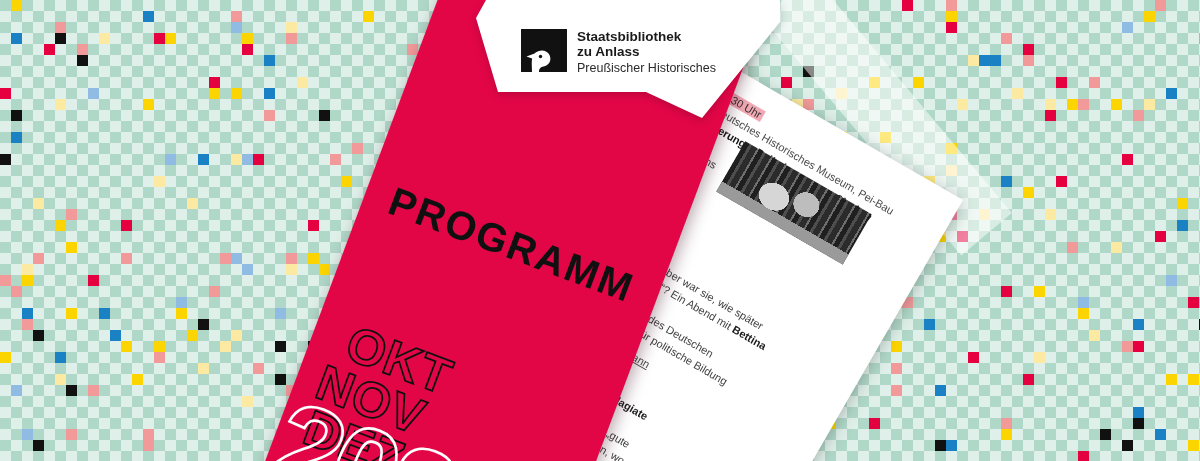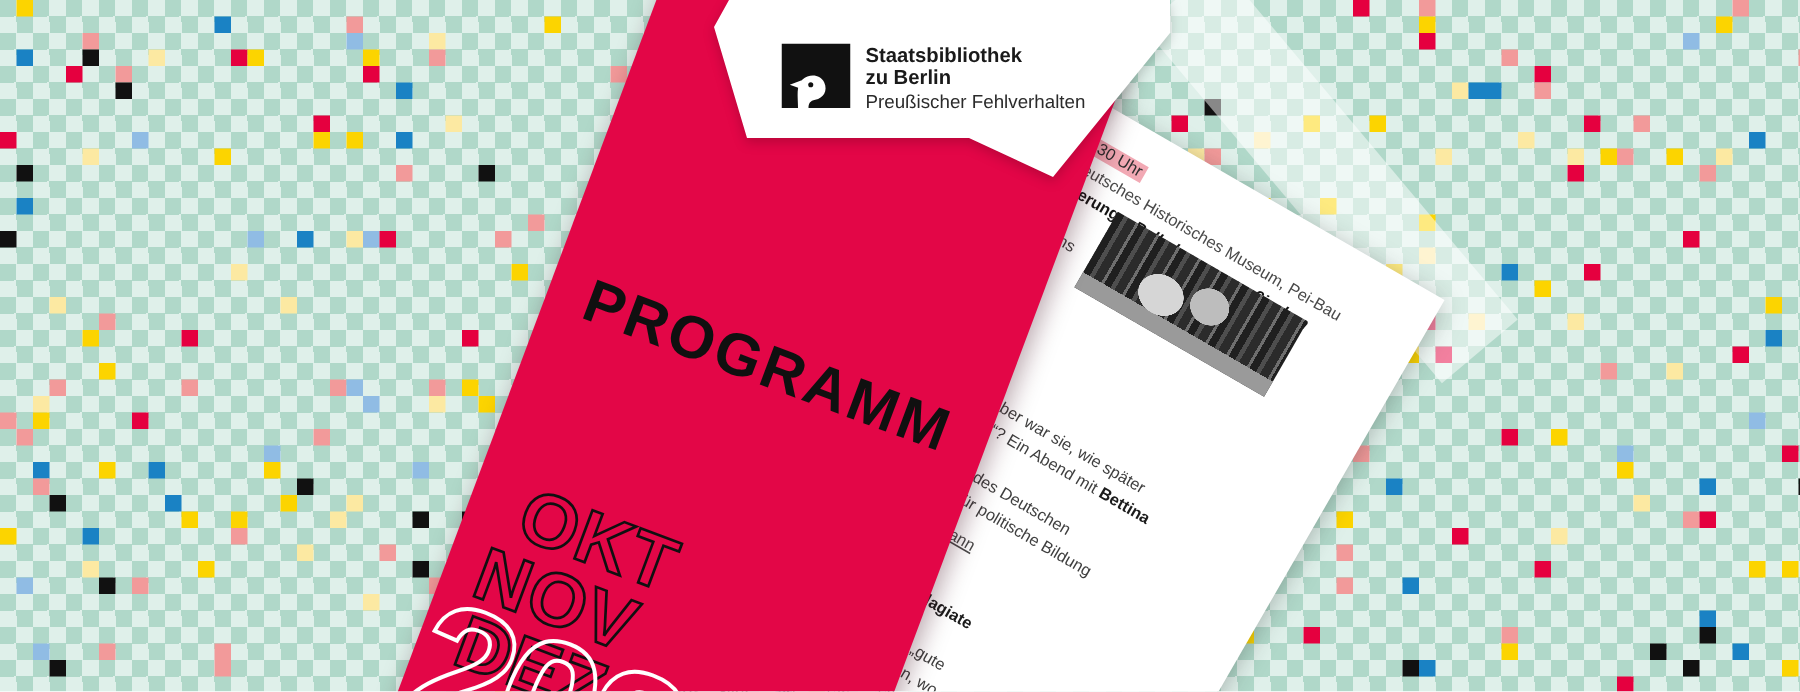--- a/index.html
+++ b/index.html
@@ -431,19 +431,19 @@
       <div id="sbblogo">
         <svg width="46" height="43" viewBox="0 0 46 43">
           <rect width="46" height="43" fill="#111"></rect>
           <path fill="#fff" d="M11 43 C11 35 9.5 28 14 24 C18.5 20 26 20.5 28.5 26 C31 31.5 28 36.5 22.5 37.5 C19 38.2 18 40 18 43 Z"></path>
           <path fill="#fff" d="M13.5 24.5 L5.5 27.5 L12.5 30 Z"></path>
           <circle cx="19.5" cy="27.5" r="1.7" fill="#111"></circle>
         </svg>
       </div>
       <div id="bandtext">
         <div class="t1">Staatsbibliothek</div>
-        <div class="t2">zu Berlin</div>
-        <div class="t3">Preußischer Fehlverhalten</div>
+        <div class="t2">zu Anlass</div>
+        <div class="t3">Preußischer Historisches</div>
       </div>
     </div>
   </div>
 
 </div>
 
 </body></html>

